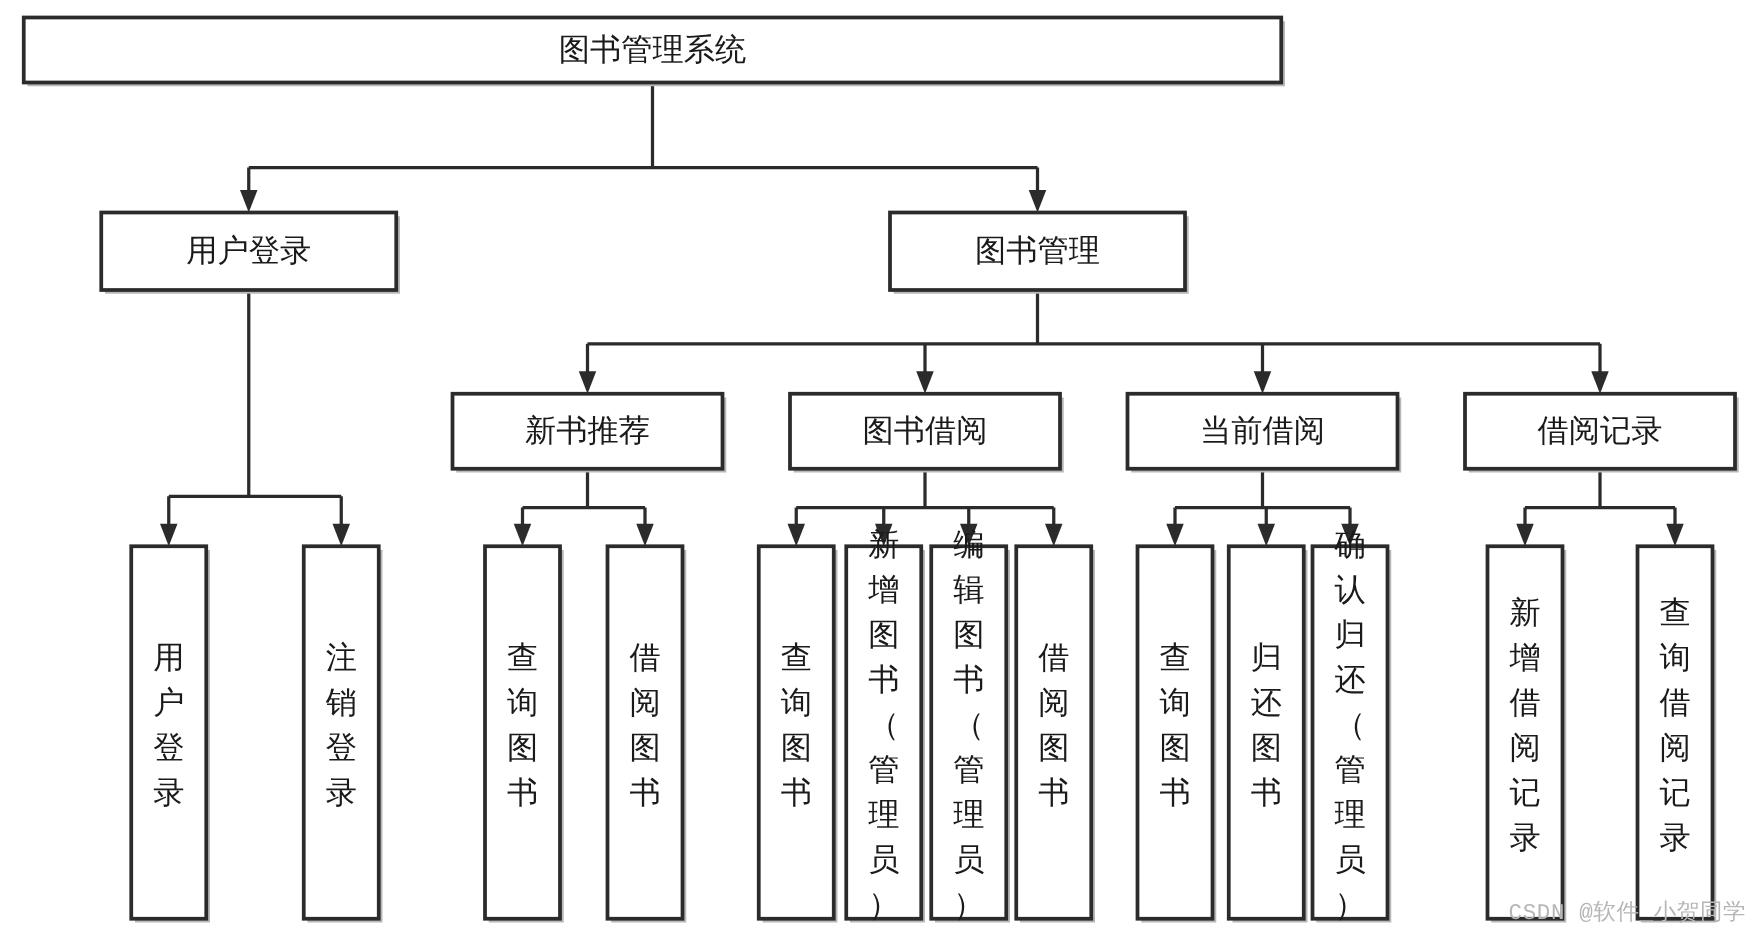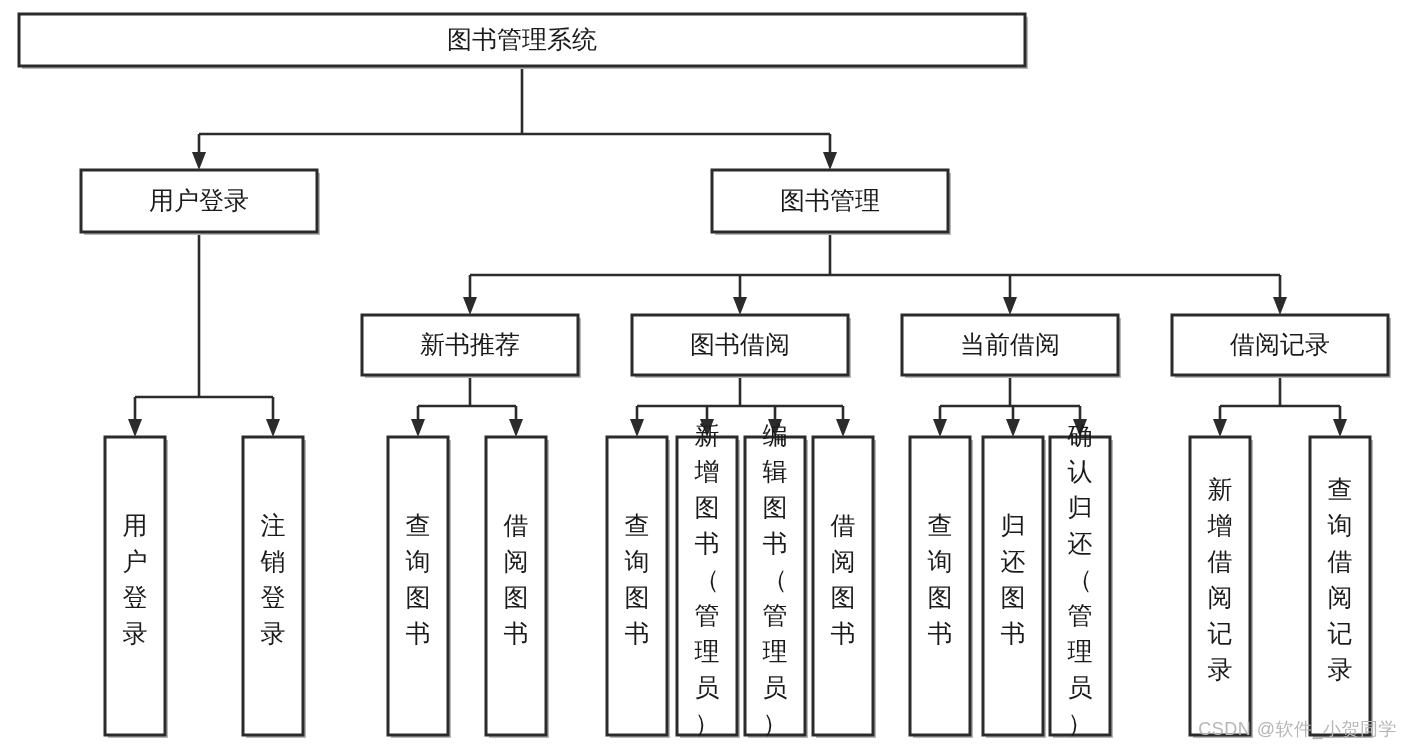--- a/index.html
+++ b/index.html
@@ -17,21 +17,21 @@
     font-family:"Liberation Sans","DejaVu Sans",sans-serif;
     font-size:25px;fill:#1a1a1a;
     text-anchor:middle;dominant-baseline:middle;
   }
   .leaf-label{
     font-family:"Liberation Sans","DejaVu Sans",sans-serif;
     font-size:25px;fill:#1a1a1a;
   }
   .watermark{
     position:absolute;right:8px;bottom:6px;
-    font-family:Liberation Sans, sans-serif;
+    font-family:Liberation Mono, monospace;
     font-size:18px;color:#b6b6b6;white-space:nowrap;
     letter-spacing:0.5px;
   }
 </style>
 </head>
 <body>
 
 <svg id="diagram" viewBox="0 0 1405 747" width="1405" height="747" xmlns="http://www.w3.org/2000/svg">
   <g id="edges-layer">
       <g>

